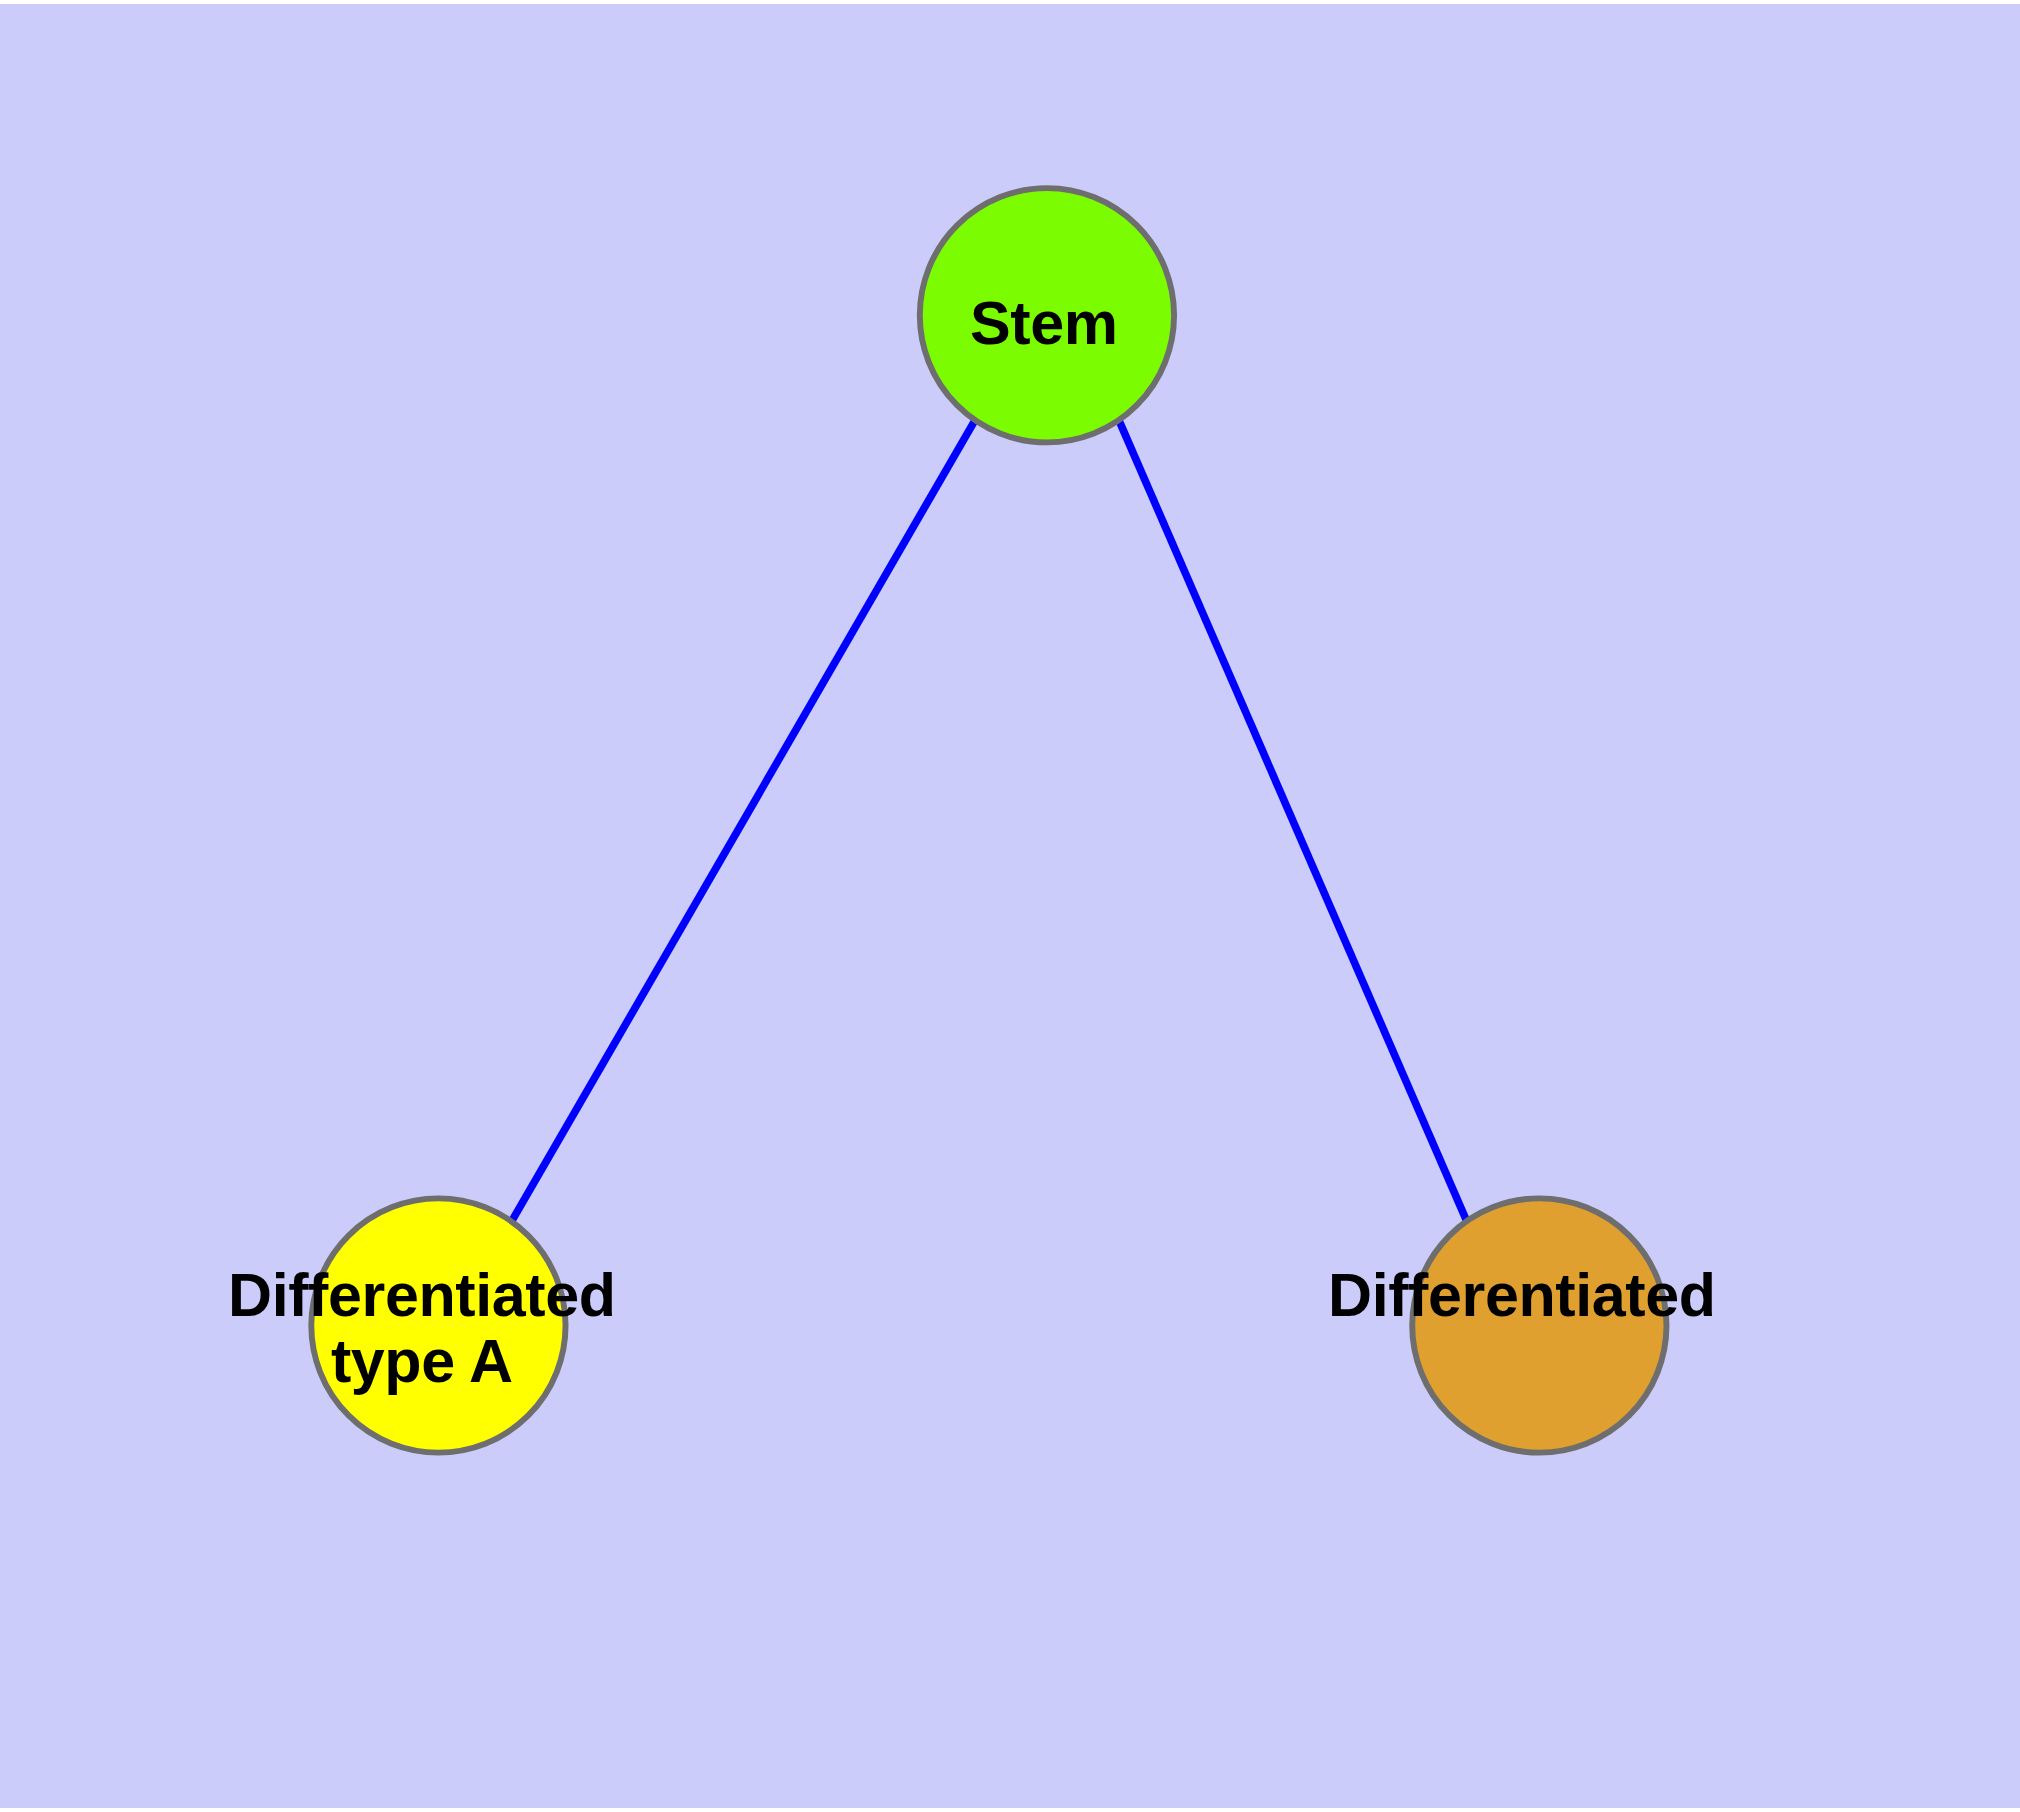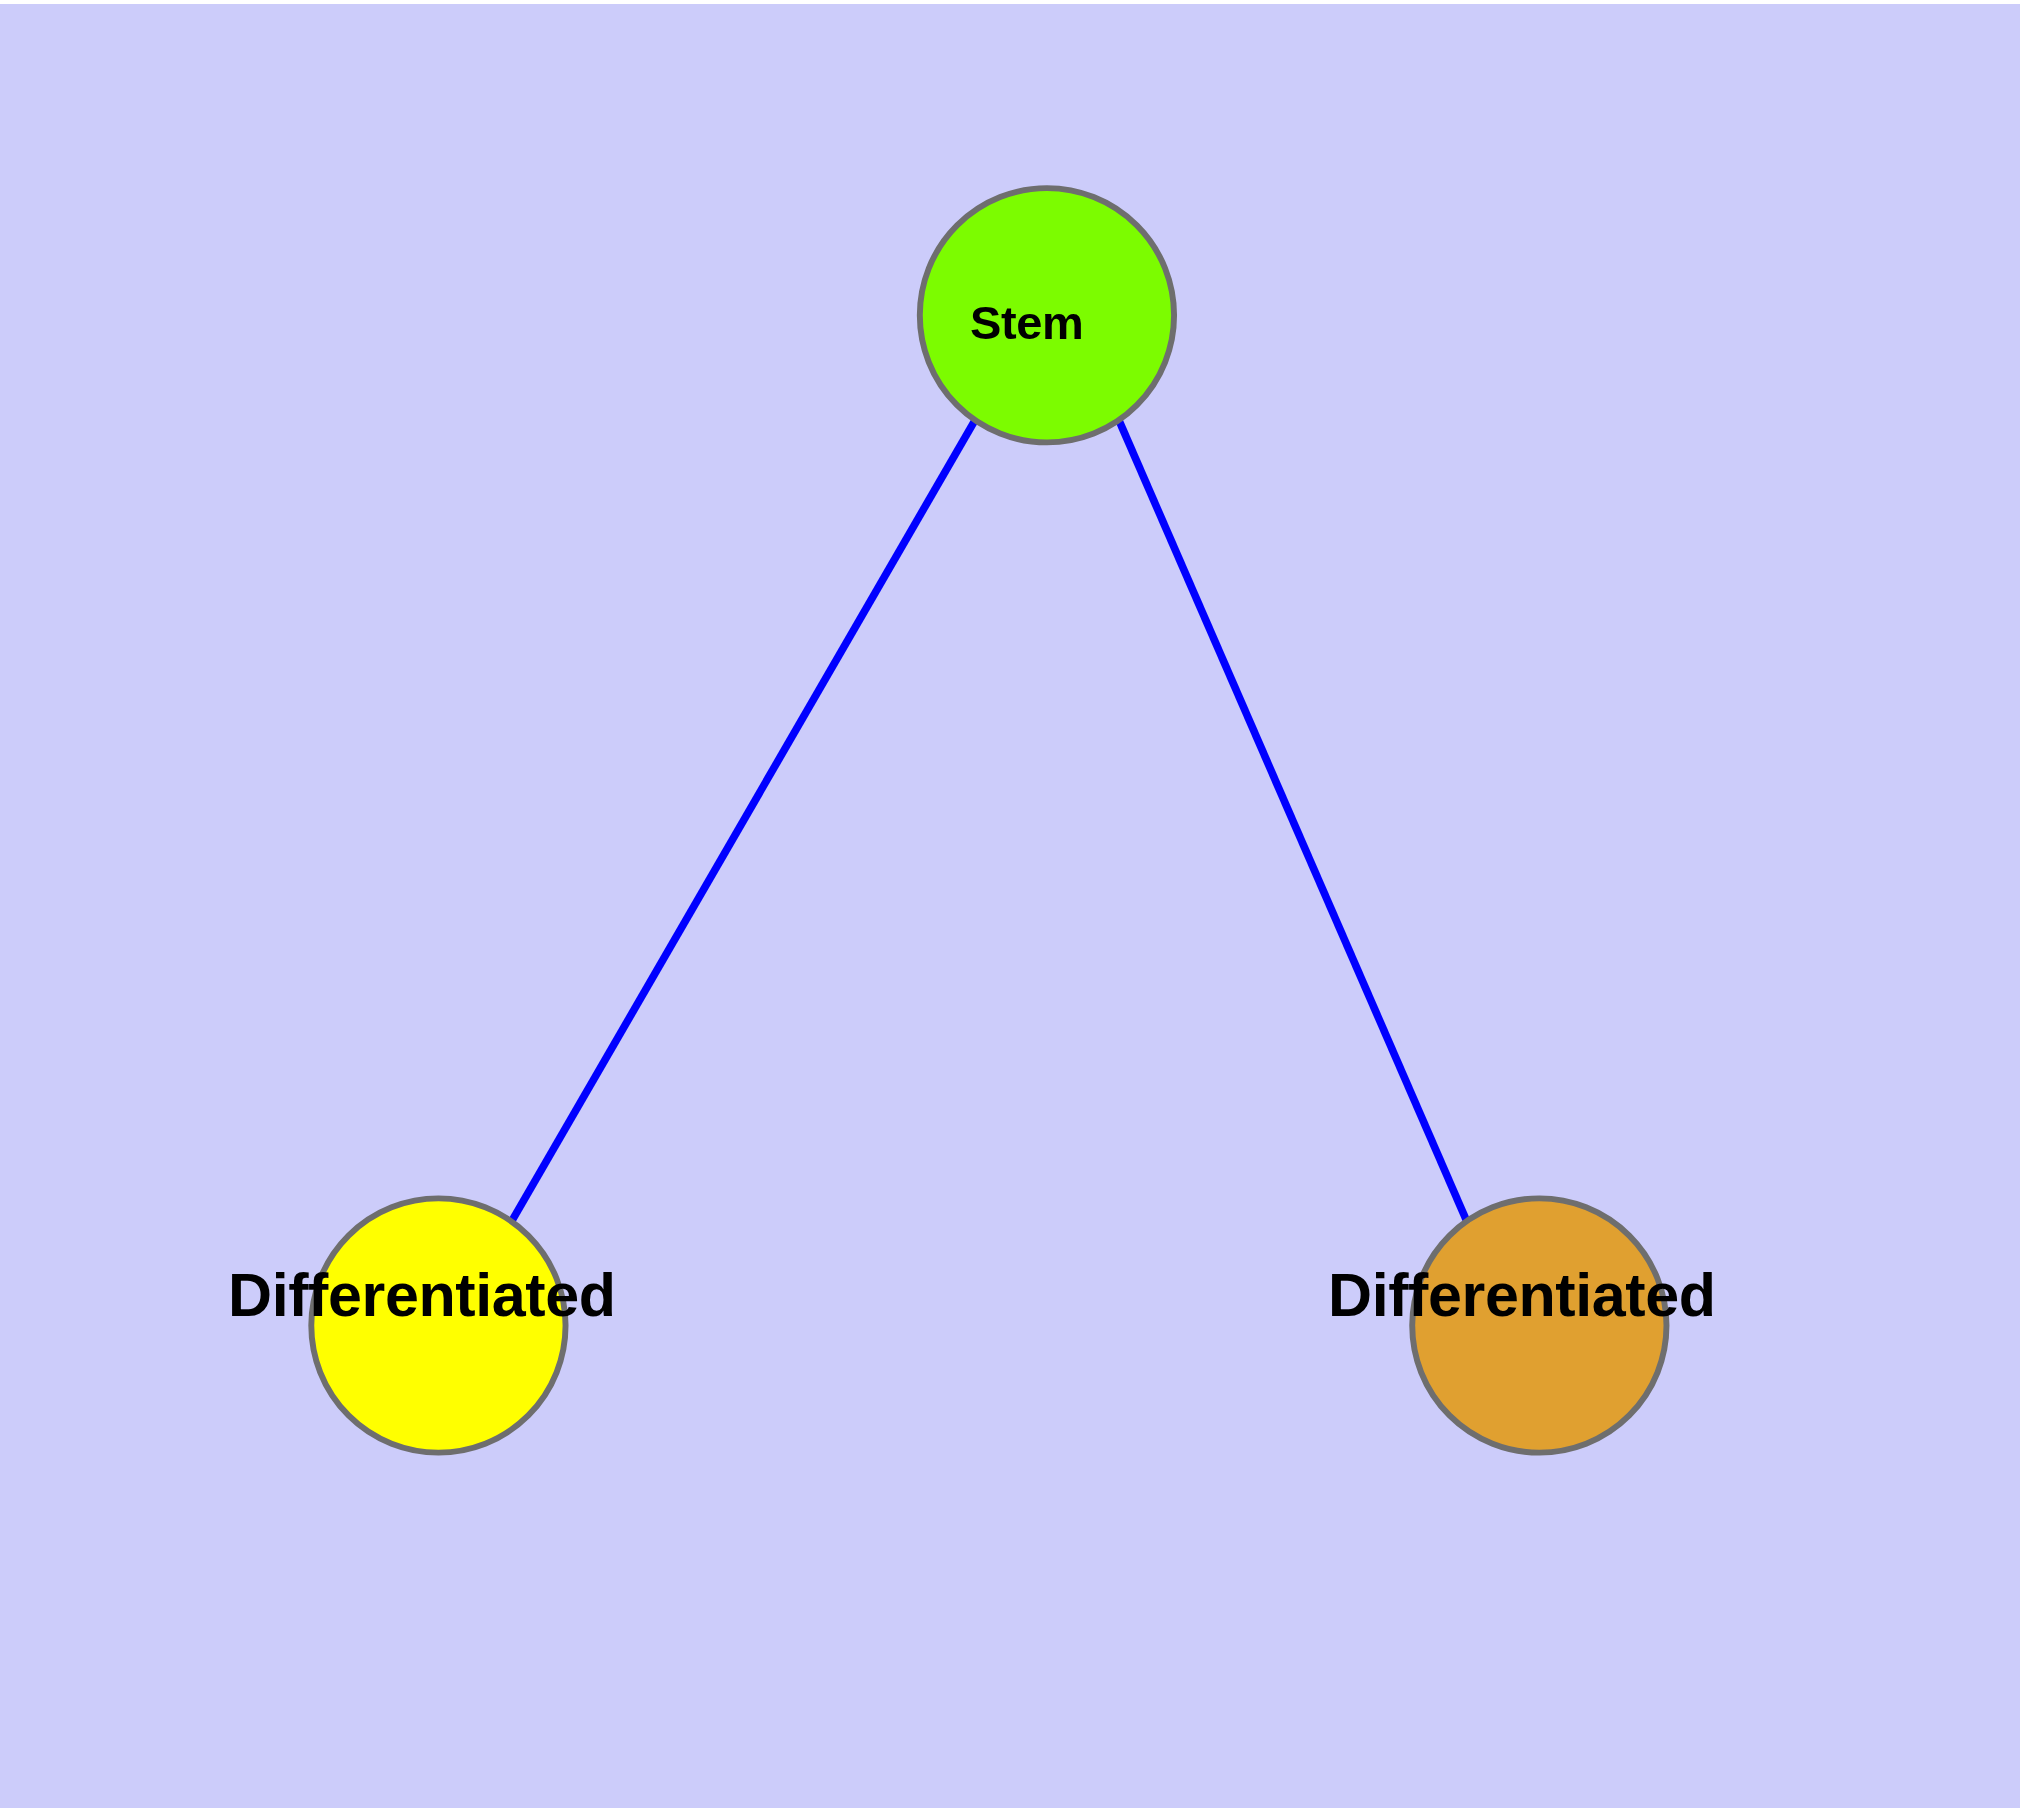--- a/index.html
+++ b/index.html
@@ -71,25 +71,26 @@
         <line x1="1320" y1="496" x2="1730" y2="1440" class="edge-line" stroke="#0000ff"></line>
       </g>
     <g id="nodes-group">
         <circle cx="1235" cy="372" r="150" class="node-circle" fill="#7cfc00" stroke="#6e6e6e"></circle>
         <circle cx="517" cy="1564" r="150" class="node-circle" fill="#ffff00" stroke="#6e6e6e"></circle>
         <circle cx="1816" cy="1564" r="150" class="node-circle" fill="#e0a030" stroke="#6e6e6e"></circle>
       </g>
   </svg>
 
   <div id="labels-layer">
-      <div class="node-label" style="font-size: 47px; left: 970px; top: 298px;">
+      <div class="node-label" style="font-size: 61px; left: 970px; top: 291px;">
         <span class="label-line">Stem</span>
       </div>
       <div class="node-label" style="font-size: 61px; left: 228px; top: 1263px;">
         <span class="label-line">Differentiated</span>
+        <span class="label-line">type A</span>
       </div>
       <div class="node-label" style="font-size: 61px; left: 1328px; top: 1263px;">
         <span class="label-line">Differentiated</span>
       </div>
     </div>
 
 </div>
 
 
 </body></html>

